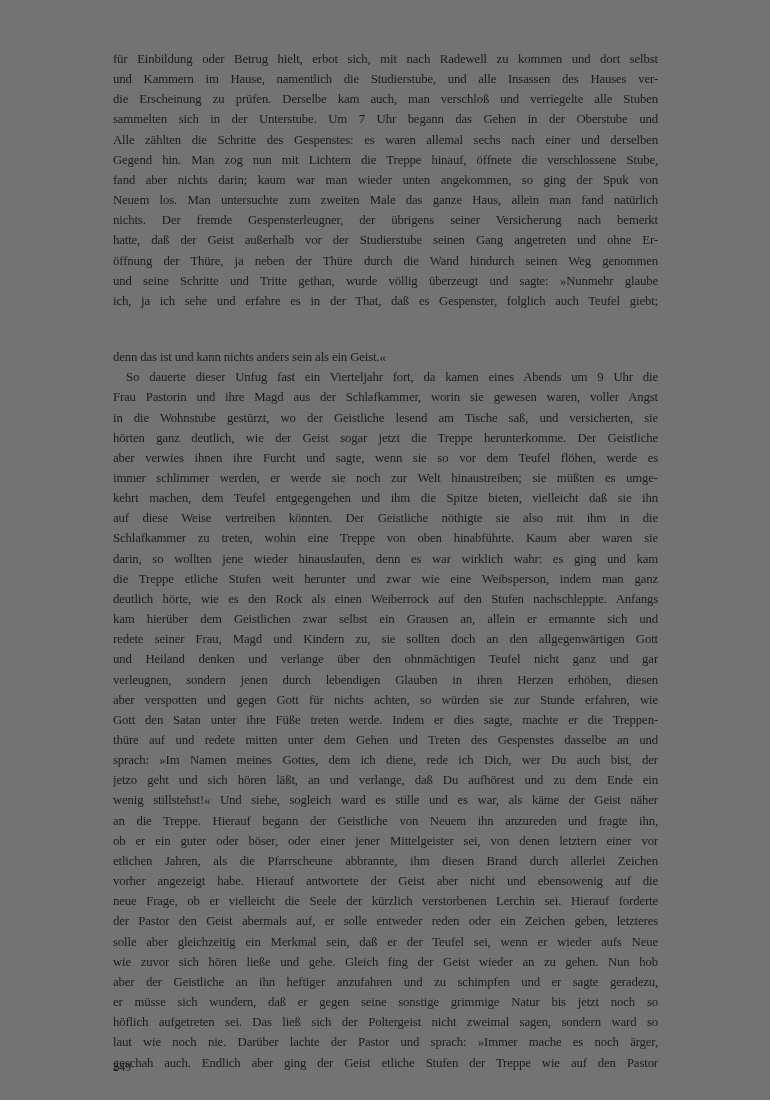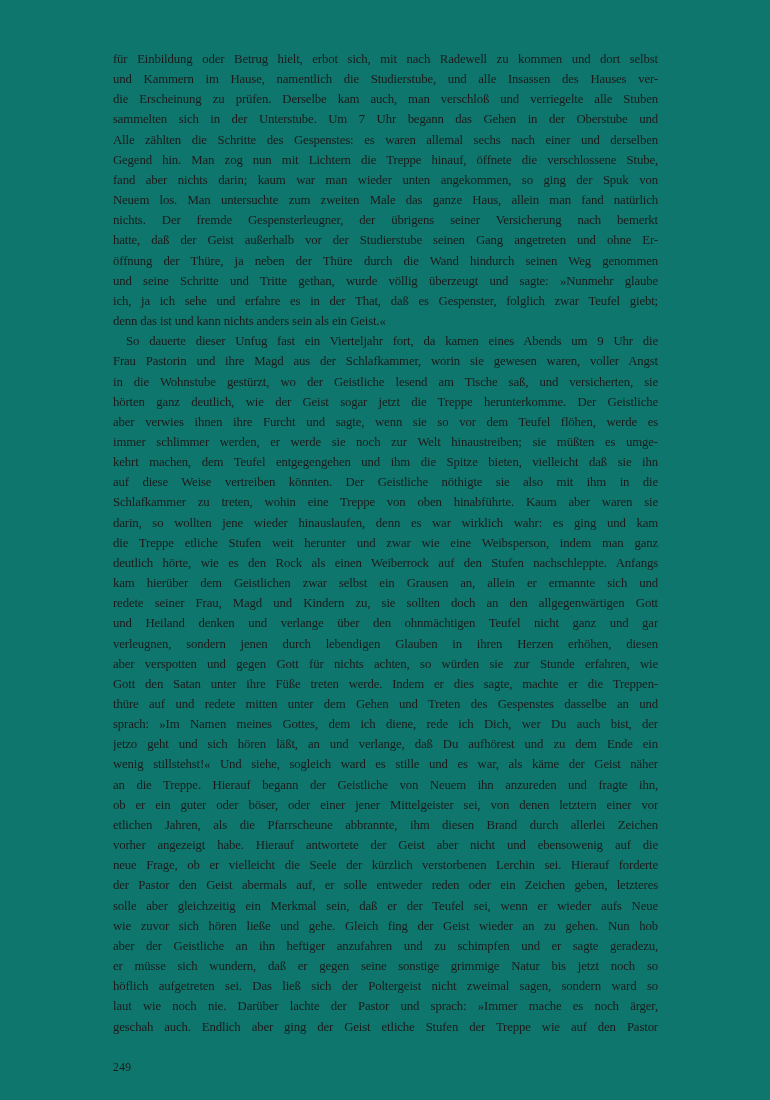--- a/index.html
+++ b/index.html
@@ -4,21 +4,21 @@
 <style>
   html, body {
     margin: 0;
     padding: 0;
     background: #ffffff;
   }
   .page {
     position: relative;
     width: 770px;
     height: 1100px;
-    background: #0f766e;
+    background: #737373;
     overflow: hidden;
     font-family: "Liberation Serif", "DejaVu Serif", serif;
     color: #1b1b1b;
   }
   .text-block {
     position: absolute;
     left: 113px;
     top: 49px;
     width: 545px;
   }
@@ -26,20 +26,21 @@
     height: 20.16px;
     line-height: 20.16px;
     font-size: 12.8px;
     letter-spacing: -0.15px;
     text-align: justify;
     text-align-last: justify;
     overflow: hidden;
   }
   .line.para-end {
     text-align-last: left;
+    margin-top: 36px;
   }
   .line.indent {
     text-indent: 13px;
   }
   .page-number {
     position: absolute;
     left: 113px;
     top: 1061px;
     width: 545px;
     text-align: left;
@@ -58,21 +59,21 @@
       <div class="line">die Erscheinung zu prüfen. Derselbe kam auch, man verschloß und verriegelte alle Stuben</div>
       <div class="line">sammelten sich in der Unterstube. Um 7 Uhr begann das Gehen in der Oberstube und</div>
       <div class="line">Alle zählten die Schritte des Gespenstes: es waren allemal sechs nach einer und derselben</div>
       <div class="line">Gegend hin. Man zog nun mit Lichtern die Treppe hinauf, öffnete die verschlossene Stube,</div>
       <div class="line">fand aber nichts darin; kaum war man wieder unten angekommen, so ging der Spuk von</div>
       <div class="line">Neuem los. Man untersuchte zum zweiten Male das ganze Haus, allein man fand natürlich</div>
       <div class="line">nichts. Der fremde Gespensterleugner, der übrigens seiner Versicherung nach bemerkt</div>
       <div class="line">hatte, daß der Geist außerhalb vor der Studierstube seinen Gang angetreten und ohne Er-</div>
       <div class="line">öffnung der Thüre, ja neben der Thüre durch die Wand hindurch seinen Weg genommen</div>
       <div class="line">und seine Schritte und Tritte gethan, wurde völlig überzeugt und sagte: »Nunmehr glaube</div>
-      <div class="line">ich, ja ich sehe und erfahre es in der That, daß es Gespenster, folglich zwar Teufel giebt;</div>
+      <div class="line">ich, ja ich sehe und erfahre es in der That, daß es Gespenster, folglich auch Teufel giebt;</div>
       <div class="line para-end">denn das ist und kann nichts anders sein als ein Geist.«</div>
       <div class="line indent">So dauerte dieser Unfug fast ein Vierteljahr fort, da kamen eines Abends um 9 Uhr die</div>
       <div class="line">Frau Pastorin und ihre Magd aus der Schlafkammer, worin sie gewesen waren, voller Angst</div>
       <div class="line">in die Wohnstube gestürzt, wo der Geistliche lesend am Tische saß, und versicherten, sie</div>
       <div class="line">hörten ganz deutlich, wie der Geist sogar jetzt die Treppe herunterkomme. Der Geistliche</div>
       <div class="line">aber verwies ihnen ihre Furcht und sagte, wenn sie so vor dem Teufel flöhen, werde es</div>
       <div class="line">immer schlimmer werden, er werde sie noch zur Welt hinaustreiben; sie müßten es umge-</div>
       <div class="line">kehrt machen, dem Teufel entgegengehen und ihm die Spitze bieten, vielleicht daß sie ihn</div>
       <div class="line">auf diese Weise vertreiben könnten. Der Geistliche nöthigte sie also mit ihm in die</div>
       <div class="line">Schlafkammer zu treten, wohin eine Treppe von oben hinabführte. Kaum aber waren sie</div>

